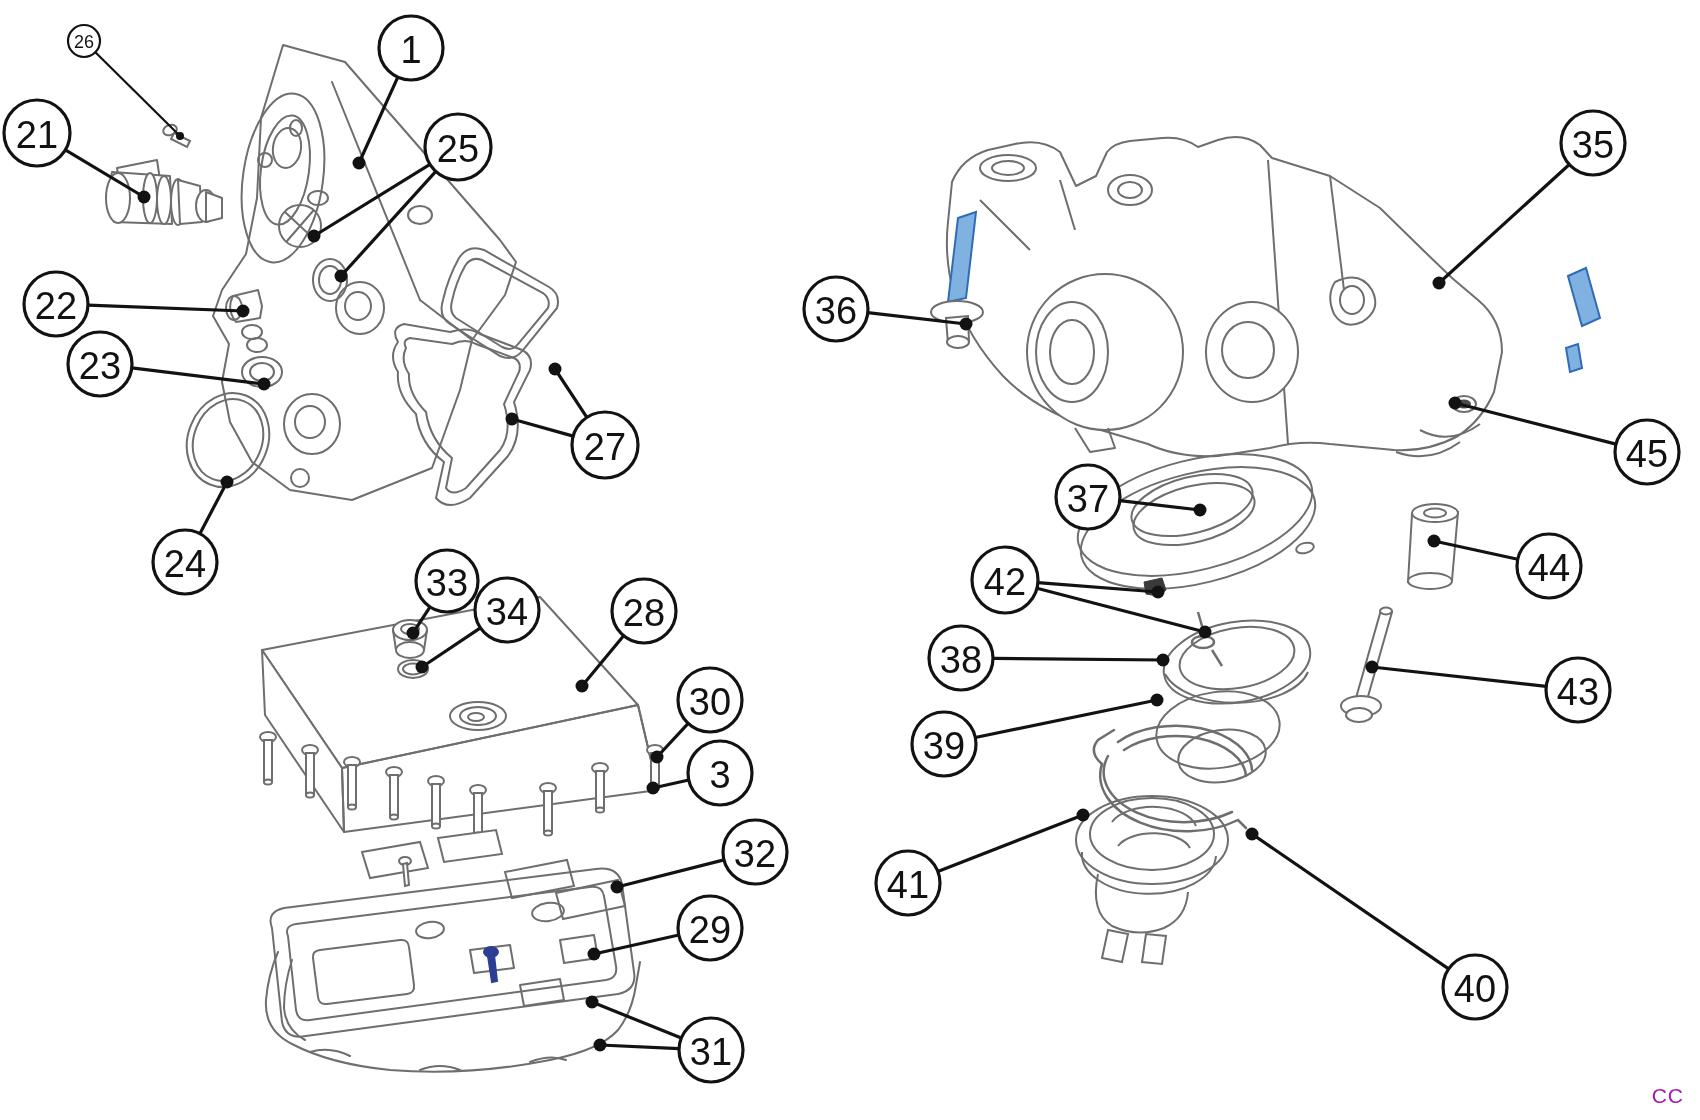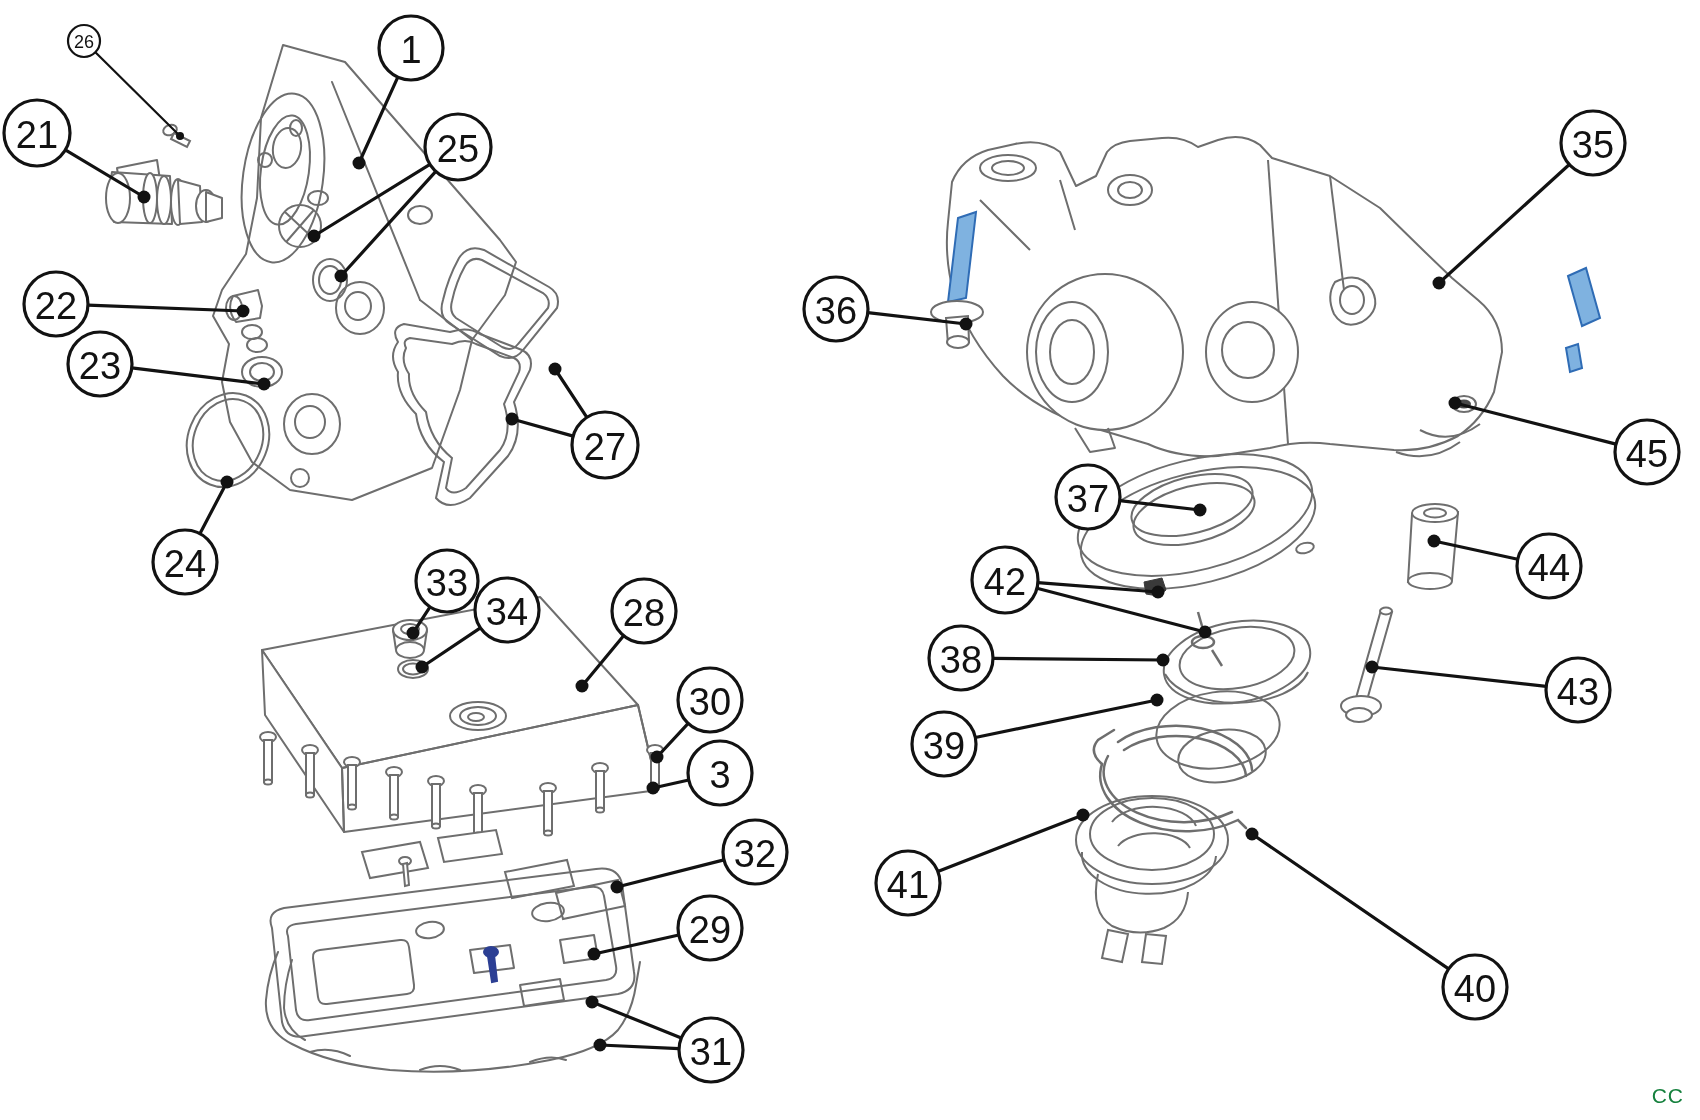--- a/index.html
+++ b/index.html
@@ -479,14 +479,14 @@
         </g>
         <g>
           <line x1="1615.9938098464759" y1="444.0869618879027" x2="1455" y2="403" stroke="#121212" stroke-width="3.2" stroke-linecap="round"></line>
           <circle cx="1455" cy="403" r="6.5" fill="#121212"></circle>
           <circle cx="1647" cy="452" r="32" fill="#ffffff" stroke="#121212" stroke-width="3.2"></circle>
           <text x="1647" y="452" text-anchor="middle" dominant-baseline="central" dy="0.04em" font-size="38" fill="#121212">45</text>
         </g>
       </g>
 </svg>
 
-<div id="watermark" style="color: #15803d;">CC</div>
+<div id="watermark" style="color: #a21caf;">CC</div>
 </div>
 
 </body></html>

